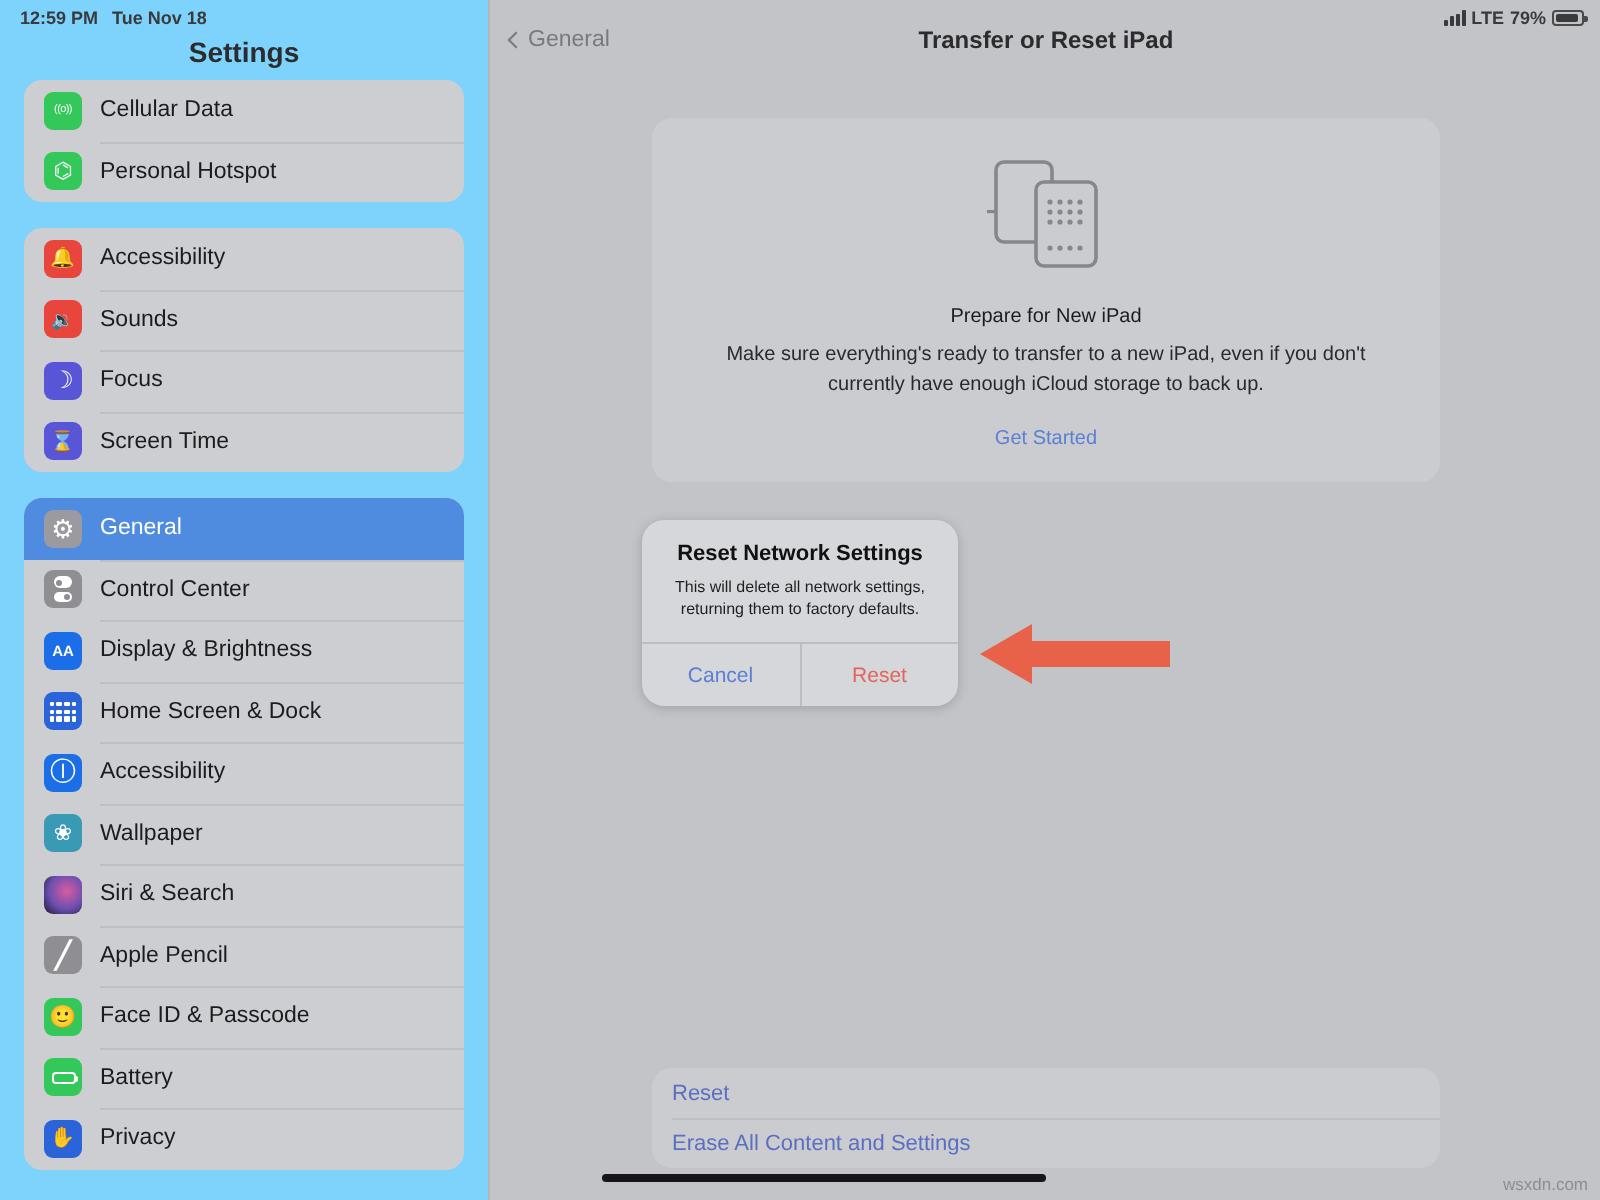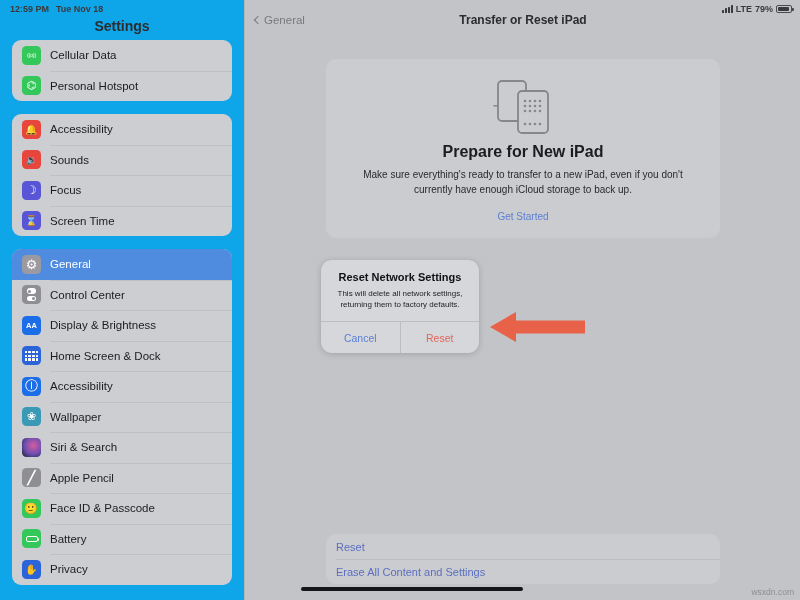--- a/index.html
+++ b/index.html
@@ -43,21 +43,21 @@
     width:1.5px; height:3px; background:#4a4a4d; border-radius:0 1px 1px 0;
   }
   .batt i {
     position:absolute; left:1px; top:1px; bottom:1px;
     width:11px; background:#3a3a3c; border-radius:1px; display:block;
   }
 
   
   #sidebar {
     position:absolute; left:0; top:0; width:245px; height:600px;
-    background:#0ea5e9;
+    background:#7dd3fc;
     border-right:1px solid #b4b5b9;
   }
   #sidebar-title {
     height:40px; display:flex; align-items:flex-end; justify-content:center;
     padding-bottom:6px;
     font-size:14px; font-weight:bold; color:#2c2c2e;
   }
   #sidebar-scroll { position:relative; }
   .sb-group {
     margin:0 12px 13px 12px;
@@ -156,22 +156,22 @@
   #prepare-card {
     margin:19px 80px 0 80px;
     background:#cbccd0;
     border-radius:10px;
     padding:17px 24px 16px 24px;
     text-align:center;
   }
   #ipads-icon { height:62px; display:flex; align-items:center; justify-content:center; }
   #ipads-icon svg { overflow:visible; }
   #prepare-title {
-    font-size:16px; font-weight:bold; color:#1c1c1e;
-    margin-top:5px;
+    font-size:10px; font-weight:normal; color:#1c1c1e;
+    margin-top:15px;
   }
   #prepare-desc {
     font-size:10px; color:#2a2a2c; line-height:1.45;
     margin-top:7px; padding:0 6px;
   }
   #get-started {
     font-size:10px; color:#5b7fd4; margin-top:14px;
   }
 
   

